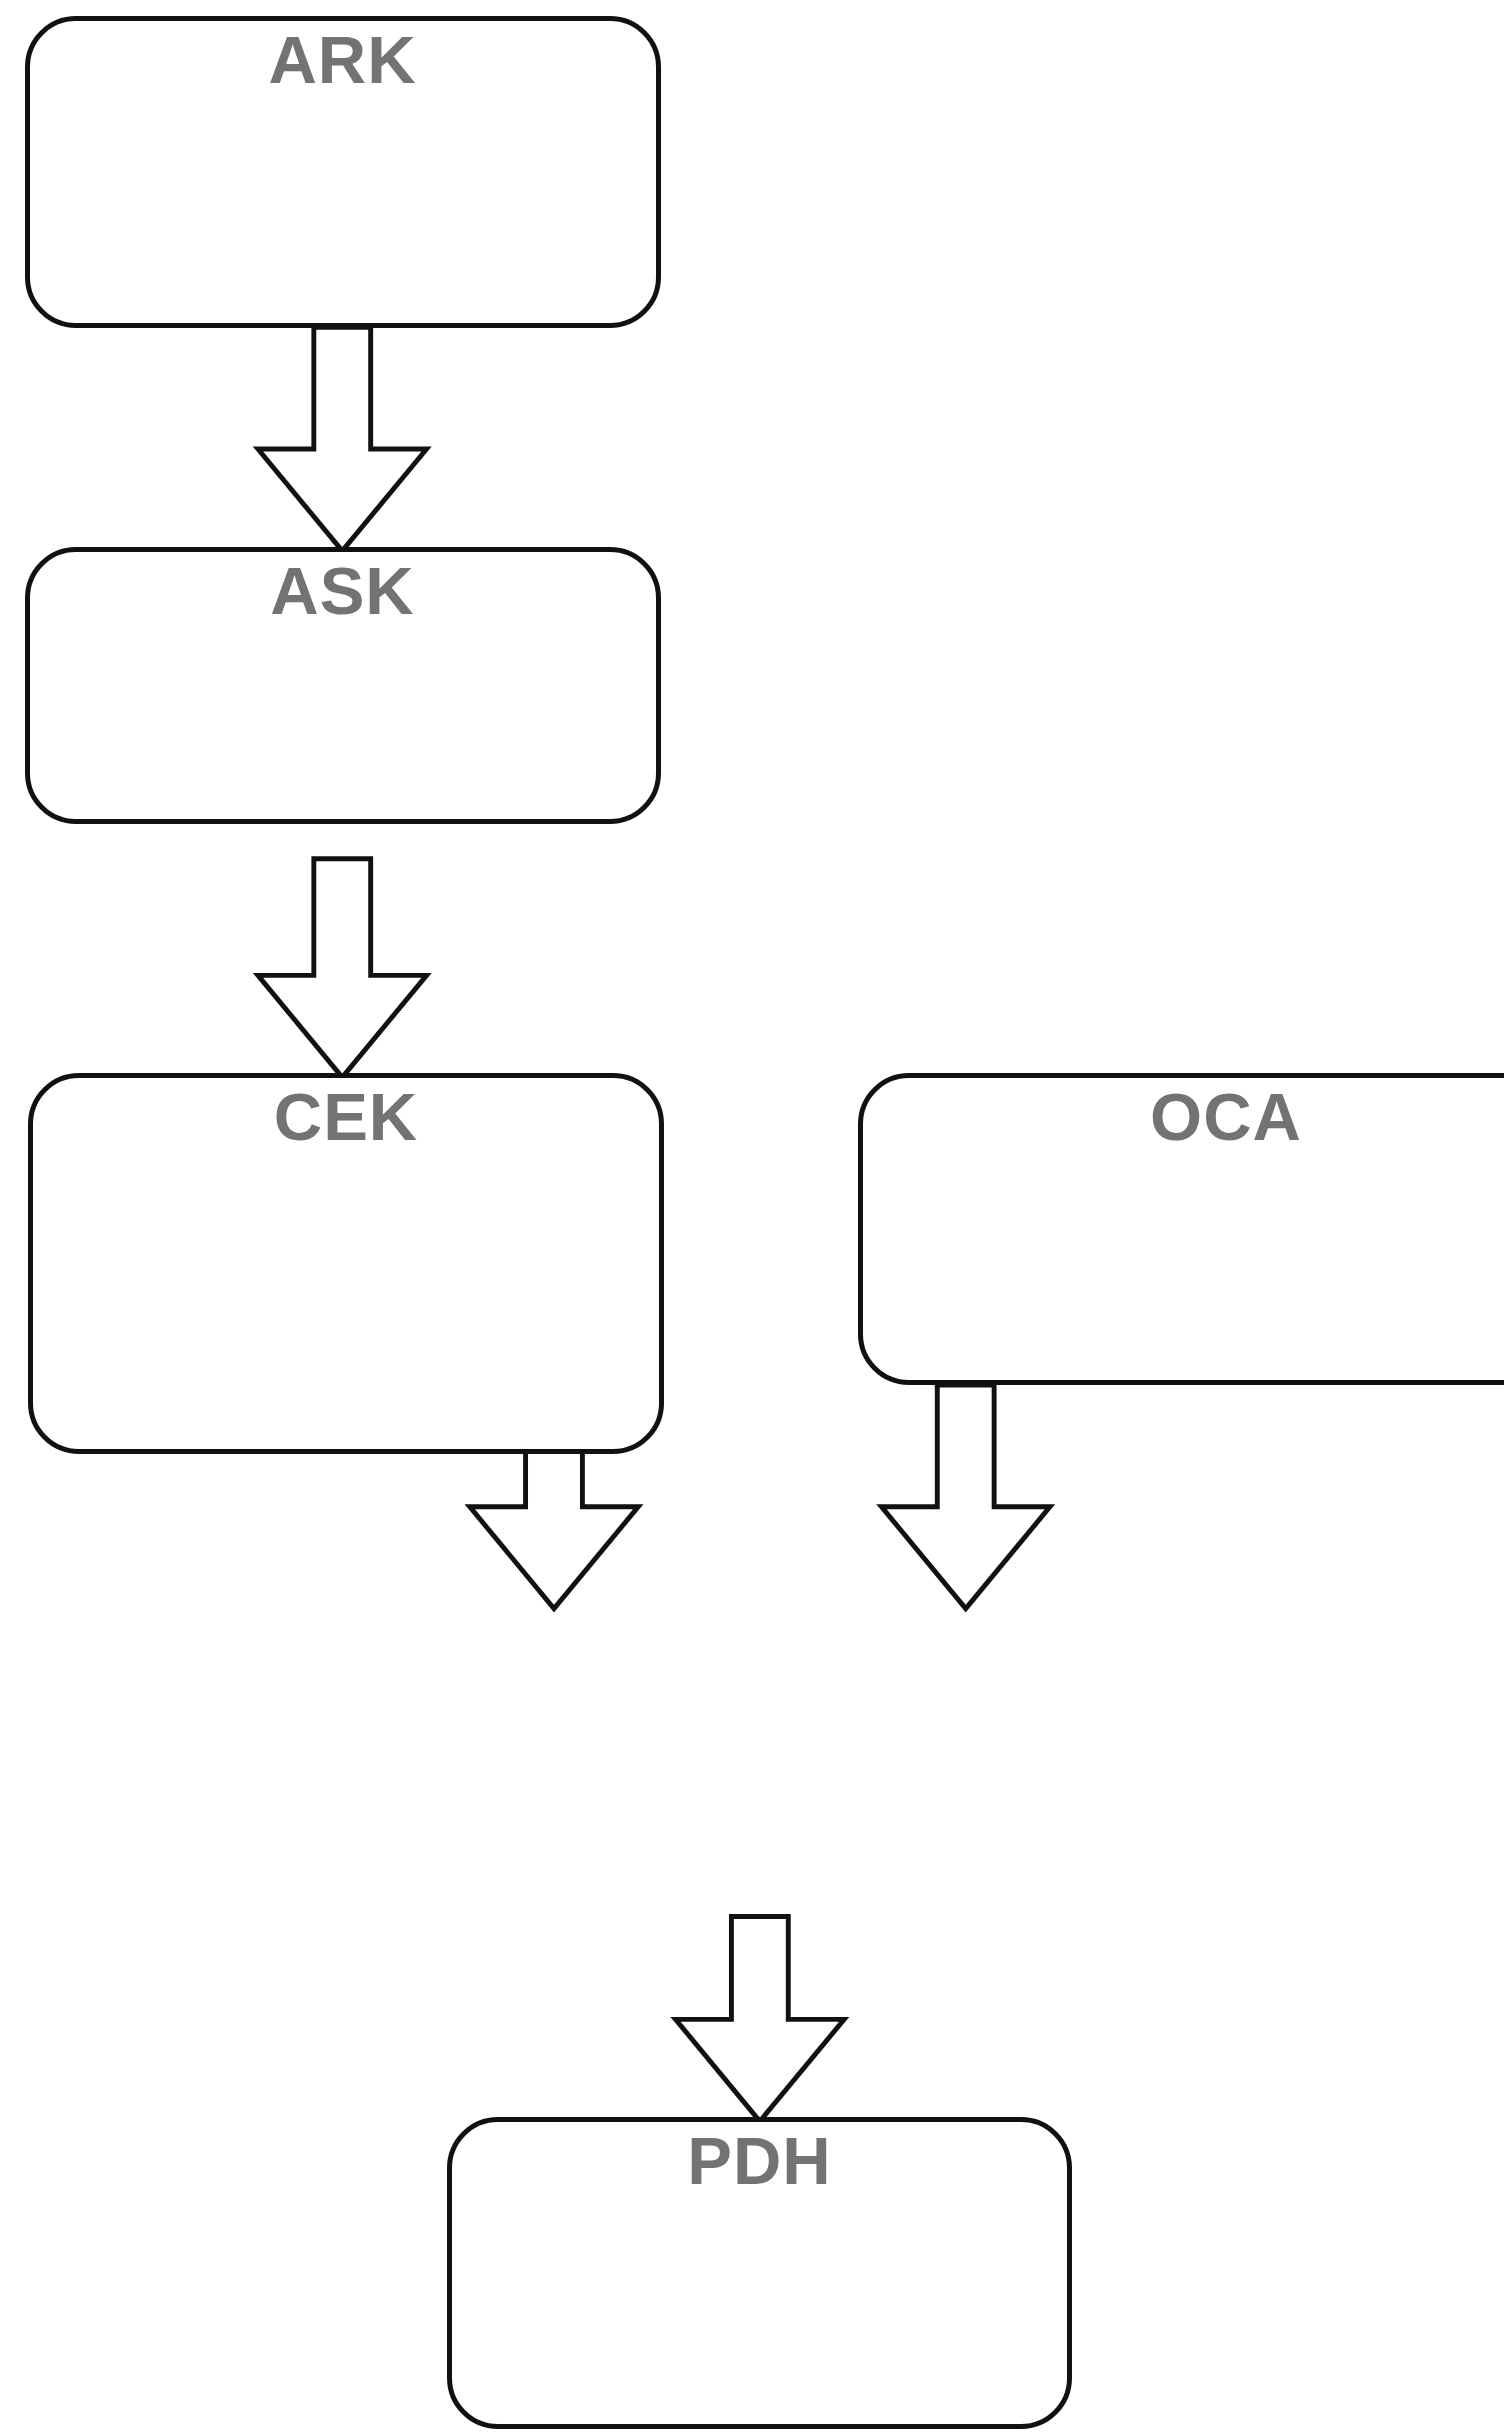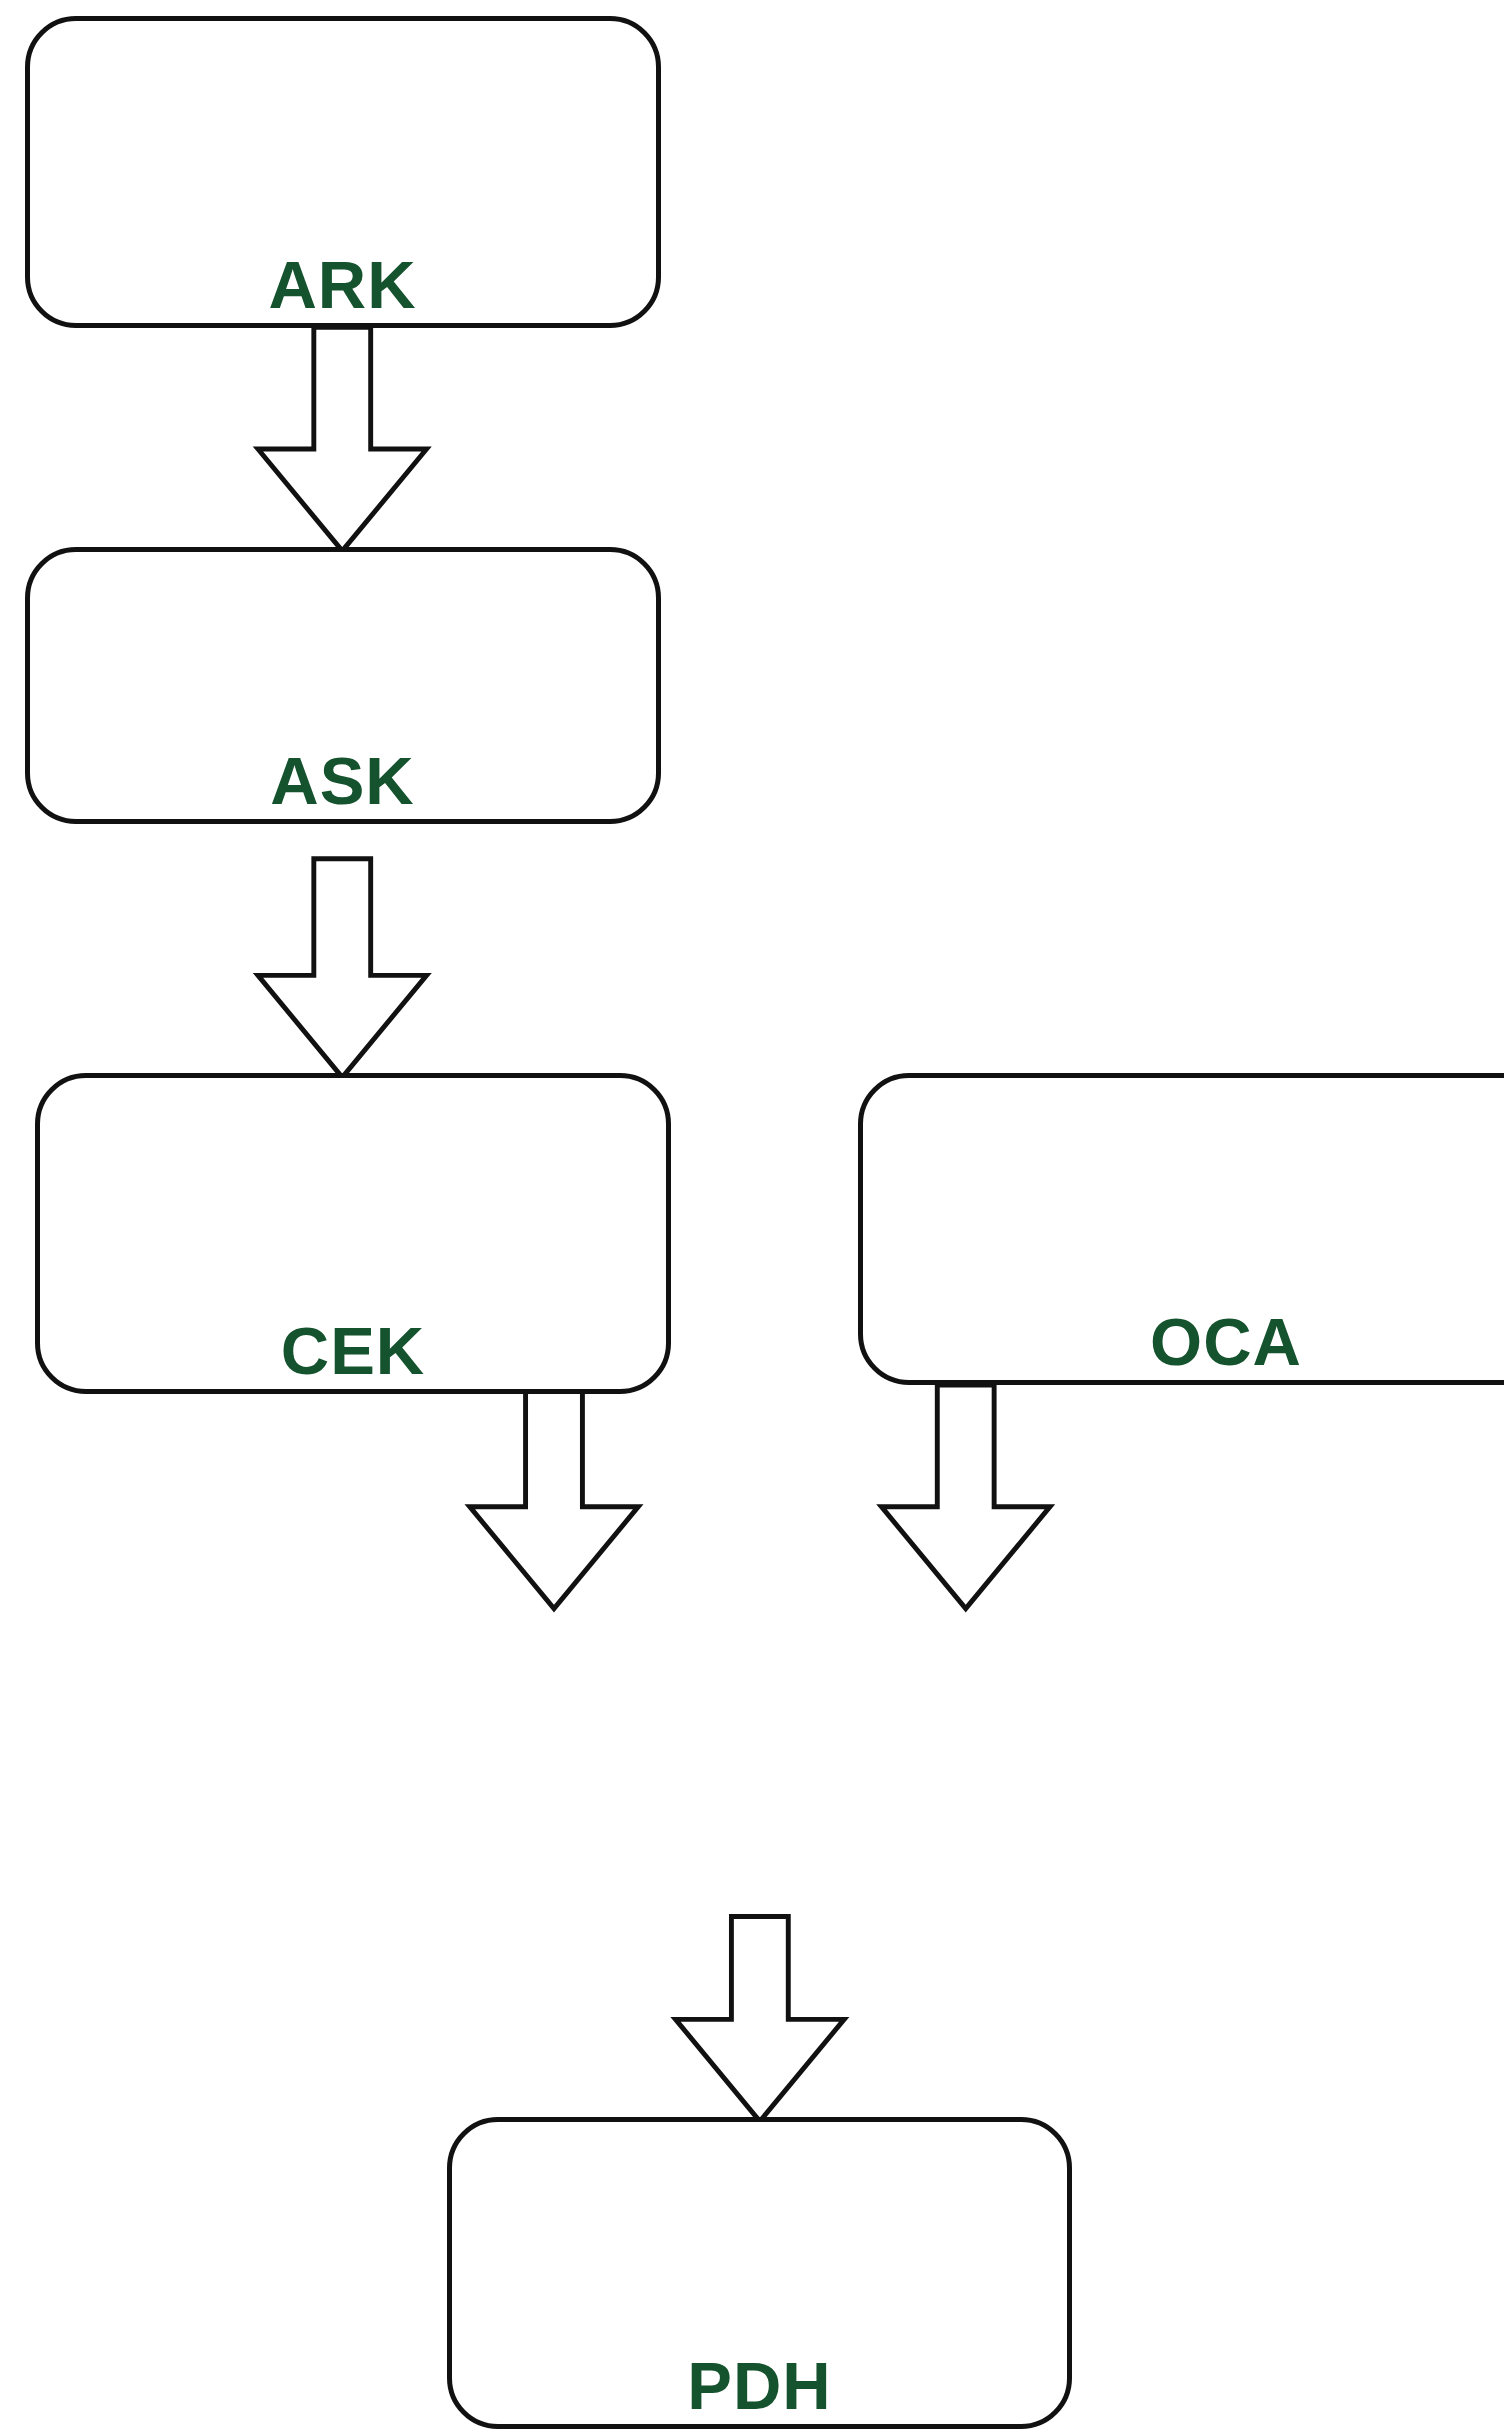--- a/index.html
+++ b/index.html
@@ -23,31 +23,31 @@
     height: 2435px;
     z-index: 1;
   }
   .node {
     position: absolute;
     box-sizing: border-box;
     background: #ffffff;
     border: 5.9px solid #111111;
     border-radius: 51px;
     display: flex;
-    align-items: flex-end;
+    align-items: flex-start;
     justify-content: center;
     font-size: 67px;
     font-weight: bold;
     letter-spacing: 1px;
-    color: #14532d;
+    color: #737373;
     z-index: 2;
   }
   #node-ark { left: 24.5px;  top: 15.7px;   width: 636px; height: 312px; }
   #node-ask { left: 24.5px;  top: 547px;  width: 636px; height: 277px; }
-  #node-cek { left: 35px;  top: 1073px; width: 636px; height: 321px; }
+  #node-cek { left: 28px;  top: 1073px; width: 636px; height: 381px; }
   #node-oca { left: 858px; top: 1073px; width: 736px; height: 312px; }
   #node-pek { left: 447px; top: 1605px; width: 625px; height: 312px; }
   #node-pdh { left: 447px; top: 2117px; width: 625px; height: 312px; }
   .arrow-poly {
     fill: #ffffff;
     stroke: #111111;
     stroke-width: 5;
     stroke-linejoin: miter;
   }
 </style>

